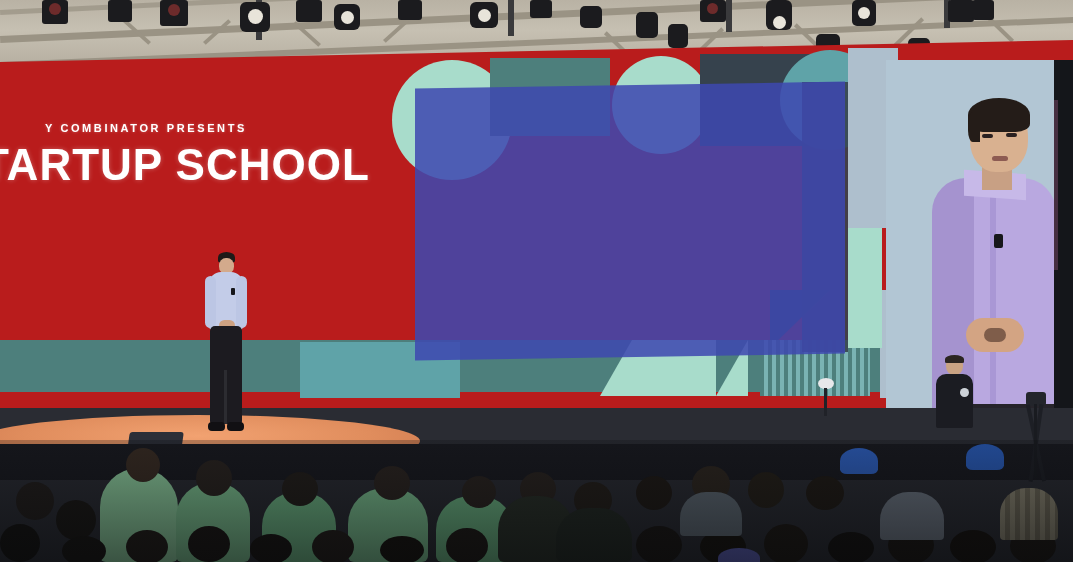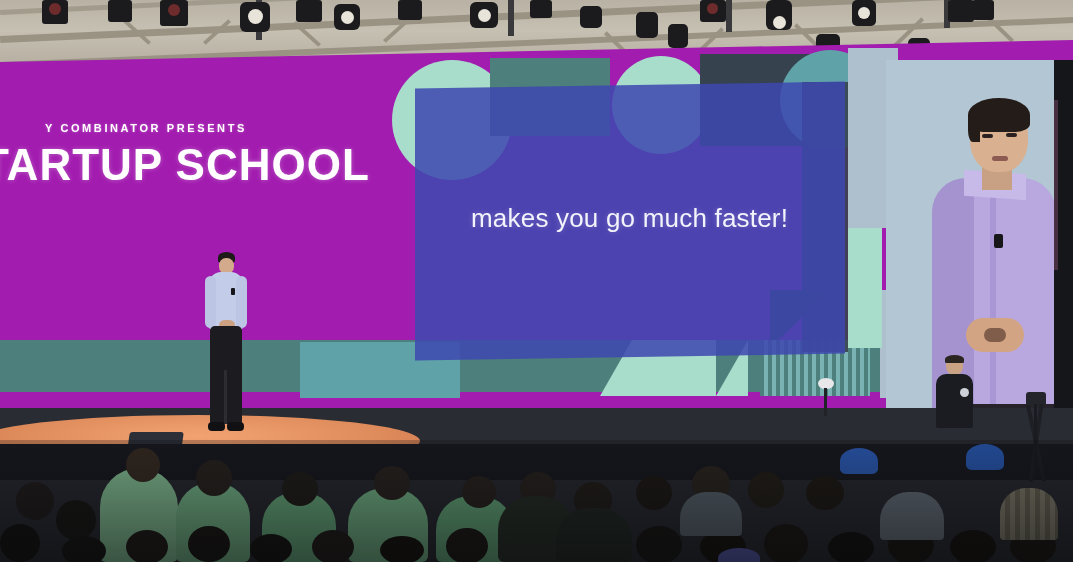--- a/index.html
+++ b/index.html
@@ -13,21 +13,21 @@
   #ceiling{left:0;top:0;width:1073px;height:76px;overflow:hidden;
     background:linear-gradient(180deg,#b9b2a4 0%,#c6c0b2 40%,#b2aa9c 100%);}
   .beam{position:absolute;background:#9a9384;}
   .beamdark{position:absolute;background:#3a3a3c;}
   .light{position:absolute;background:#1b1b1e;border-radius:3px;}
   .lightlens{position:absolute;background:#e8e4da;border-radius:50%;}
   .lightred{position:absolute;background:#6d2b2b;border-radius:50%;}
 
   
   #wall{left:0;top:40px;width:1073px;height:392px;overflow:hidden;
-    background:#a21caf;
+    background:#b91c1c;
     clip-path: polygon(0 22px, 1073px 0, 1073px 392px, 0 392px);}
   .shape{position:absolute;}
 
   #walltext{left:0;top:82px;width:420px;}
   #yc-presents{
     color:#ffffff;font-size:11px;font-weight:bold;letter-spacing:2.6px;
     margin-left:45px;text-shadow:0 0 3px rgba(255,255,255,.35);
   }
   #startup-school{
     color:#ffffff;font-size:44px;font-weight:bold;letter-spacing:1px;
@@ -144,21 +144,20 @@
     <div class="shape" style="left:802px;top:42px;width:46px;height:270px;background:#36424d;opacity:.9;"></div>
 
     <div id="walltext" class="abs">
       <div id="yc-presents">Y COMBINATOR PRESENTS</div>
       <div id="startup-school">TARTUP SCHOOL</div>
     </div>
   </div>
 
   <div id="slide" class="abs">
     <div id="slide-text">
-      <div>makes you go much faster!</div>
     </div>
   </div>
 
   <div id="imag" class="abs">
 
     <div class="abs" style="left:46px;top:118px;width:124px;height:260px;background:#b9a8e0;border-radius:34px 34px 10px 10px;"></div>
 
     <div class="abs" style="left:46px;top:118px;width:42px;height:260px;background:rgba(120,100,170,.30);border-radius:34px 0 0 10px;"></div>
     <div class="abs" style="left:104px;top:130px;width:6px;height:230px;background:rgba(150,130,200,.45);"></div>
 

